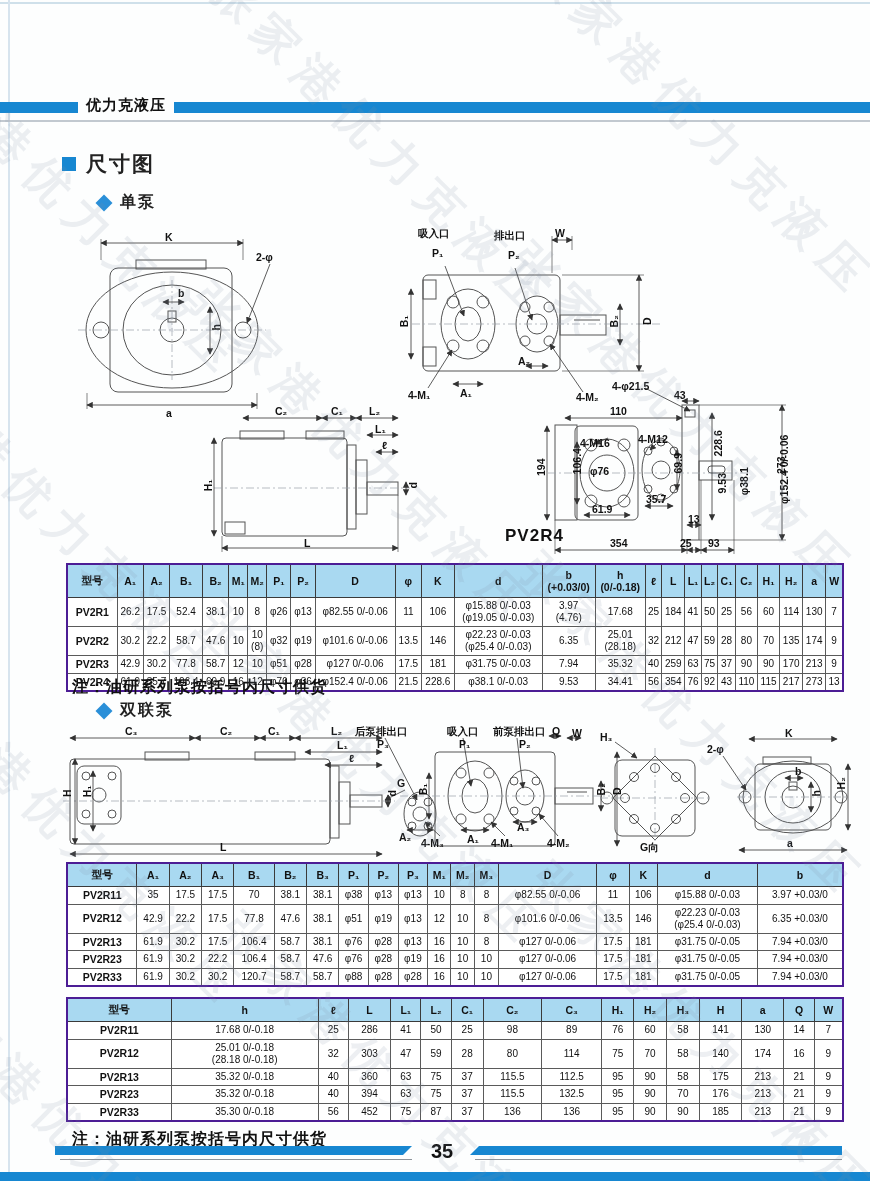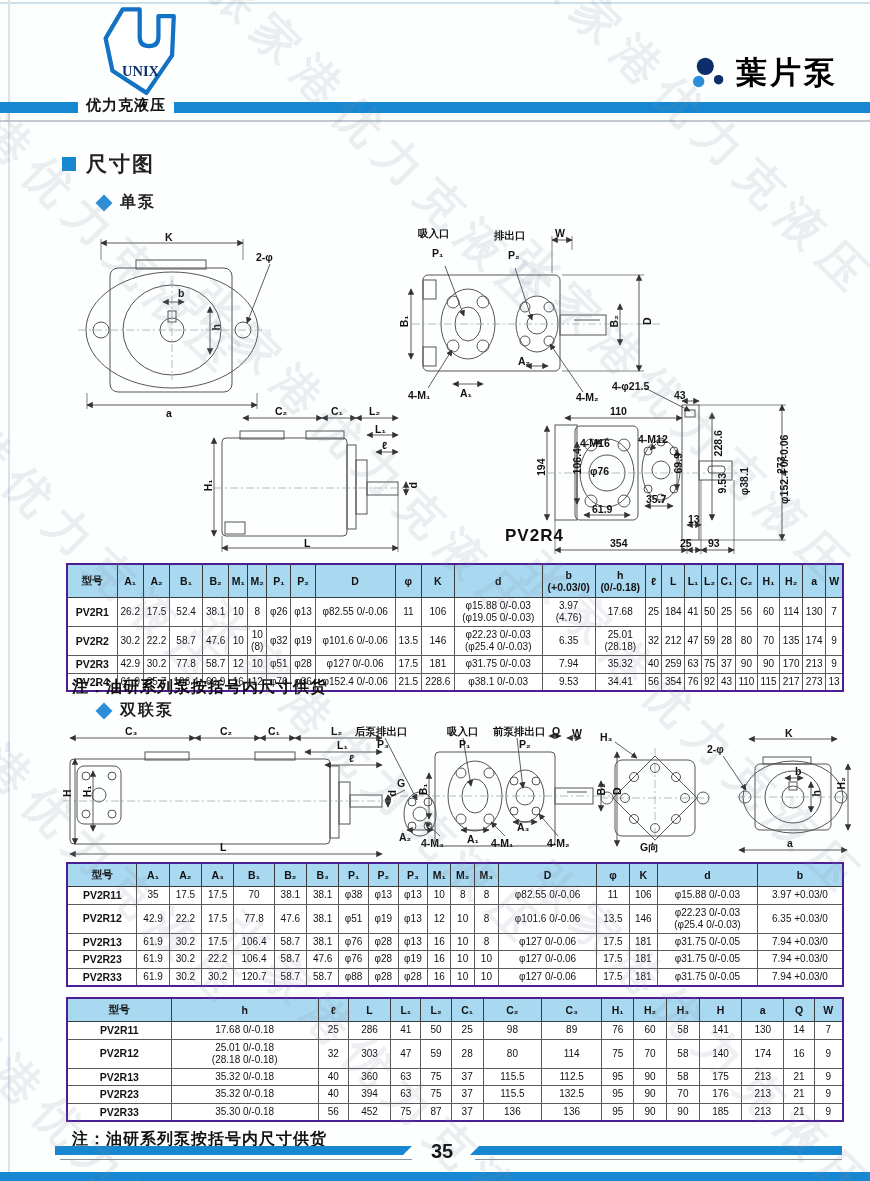--- a/index.html
+++ b/index.html
@@ -56,35 +56,21 @@
 </head>
 <body>
 
 <div class="page">
 
   <div class="edge-top"></div>
   <div class="edge-left"></div>
 
   <div class="hdr-bar"></div>
   <div class="hdr-hairline"></div>
-  <div class="logo-box">
-    <svg width="86" height="92" viewBox="0 0 100 108">
-      <path d="M32,4 L52,4 L52,36 Q52,47 63,47 Q74,47 74,36 L74,12 L92,12 L90,58 L60,102 L20,76 L12,38 Z" fill="#ffffff" stroke="#1273c4" stroke-width="5" stroke-linejoin="round"></path>
-      <text x="53" y="82" text-anchor="middle" font-size="17" font-weight="bold" font-family="Liberation Serif, DejaVu Serif, serif" fill="#0d2f6e">UNIX</text>
-    </svg>
-  </div>
   <div class="logo-sub">优力克液压</div>
-  <div class="brand">
-    <svg width="38" height="36" viewBox="0 0 40 36">
-      <circle cx="14" cy="11" r="9" fill="#0c2e6b"></circle>
-      <circle cx="7" cy="27" r="6" fill="#2a8fd8"></circle>
-      <circle cx="28" cy="25" r="5" fill="#0c2e6b"></circle>
-    </svg>
-    <span class="brand-title">葉片泵</span>
-  </div>
 
   <div class="sec-title">
     <span class="sec-square"></span>
     <span class="sec-text">尺寸图</span>
   </div>
   <div class="sub-title" style="left:98px; top:192px;">
     <span class="sub-diamond"></span>
     <span class="sub-text">单泵</span>
   </div>
 

